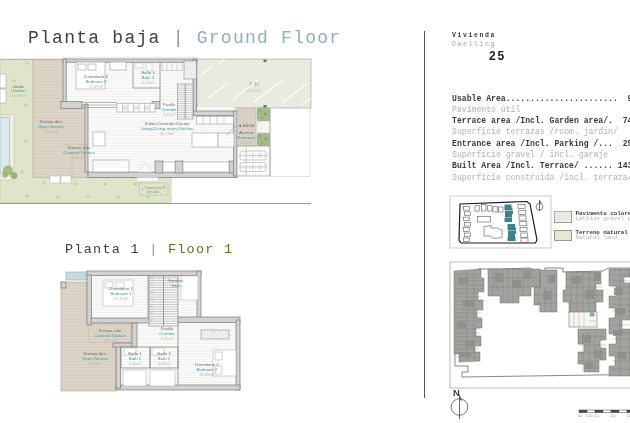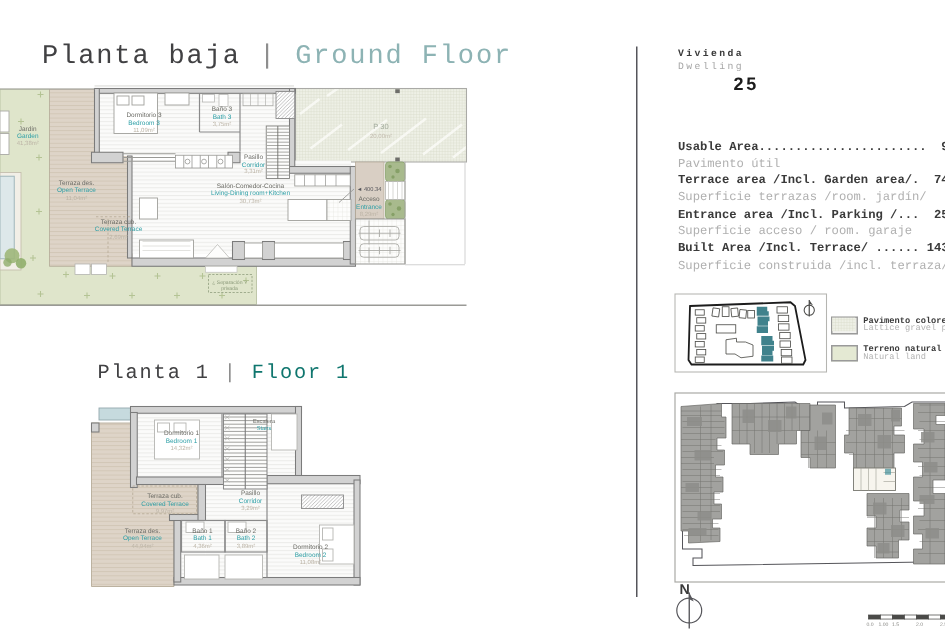--- a/index.html
+++ b/index.html
@@ -1,33 +1,33 @@
 <!DOCTYPE html>
 <html><head><meta charset="utf-8">
 <style>
 html,body{margin:0;padding:0;background:#fff;}
 body{width:630px;height:423px;overflow:hidden;position:relative;font-family:"Liberation Mono",monospace;}
 .abs{position:absolute;}
 </style></head>
 <body>
 <div class="abs" style="left:28px;top:29px;font-size:18px;line-height:1;letter-spacing:1.25px;color:#414143;white-space:pre;">Planta baja <span style="color:#8e8e8e">|</span> <span style="color:#8db3b4">Ground Floor</span></div>
-<div class="abs" style="left:65px;top:242.6px;font-size:13.5px;line-height:1;letter-spacing:1.25px;color:#414143;white-space:pre;">Planta 1 <span style="color:#8e8e8e">|</span> <span style="color:#0f766e">Floor 1</span></div>
+<div class="abs" style="left:65px;top:242.6px;font-size:13.5px;line-height:1;letter-spacing:1.25px;color:#414143;white-space:pre;">Planta 1 <span style="color:#8e8e8e">|</span> <span style="color:#4d7c0f">Floor 1</span></div>
 
 <div class="abs" style="left:424px;top:31px;width:1px;height:367px;background:#55555a;"></div>
 
 <div class="abs" style="left:452px;top:32.5px;font-size:6.5px;line-height:1;letter-spacing:1.6px;font-weight:bold;color:#3a3a3a;">Vivienda</div>
 <div class="abs" style="left:452px;top:41.5px;font-size:6.5px;line-height:1;letter-spacing:1.6px;color:#a6a6a6;">Dwelling</div>
 <div class="abs" style="left:451px;top:50px;font-size:12px;line-height:1;letter-spacing:1.8px;font-weight:bold;color:#1c1c1c;font-family:'Liberation Sans',sans-serif;margin-left:38px;">25</div>
 
 <div class="abs" style="left:452px;top:92.5px;font-size:8.15px;line-height:11.3px;white-space:pre;color:#3a3a3a;"><b>Usable Area.......................  96,41 m²</b>
 <span style="color:#b0b0b0">Pavimento útil</span>
 <b>Terrace area /Incl. Garden area/.  74,83 m²</b>
 <span style="color:#b0b0b0">Superficie terrazas /room. jardín/</span>
 <b>Entrance area /Incl. Parking /...  25,00 m²</b>
-<span style="color:#b0b0b0">Superficie acceso / room. garaje</span>
+<span style="color:#b0b0b0">Superficie gravel / incl. garaje</span>
 <b>Built Area /Incl. Terrace/ ...... 143,70 m²</b>
 <span style="color:#b0b0b0">Superficie construida /incl. terraza/</span>
 </div>
 
 <div class="abs" style="left:554px;top:211px;width:16px;height:9.5px;background:#f3f3f0;border:0.7px solid #9a9a9a;"></div>
 <div class="abs" style="left:554px;top:229.5px;width:16px;height:9.5px;background:#e4e9d3;border:0.7px solid #9a9a9a;"></div>
 
 <svg class="abs" style="left:0;top:0;" width="630" height="423" viewBox="0 0 630 423">
 <defs>
 <pattern id="wood" width="1" height="2.6" patternUnits="userSpaceOnUse">

